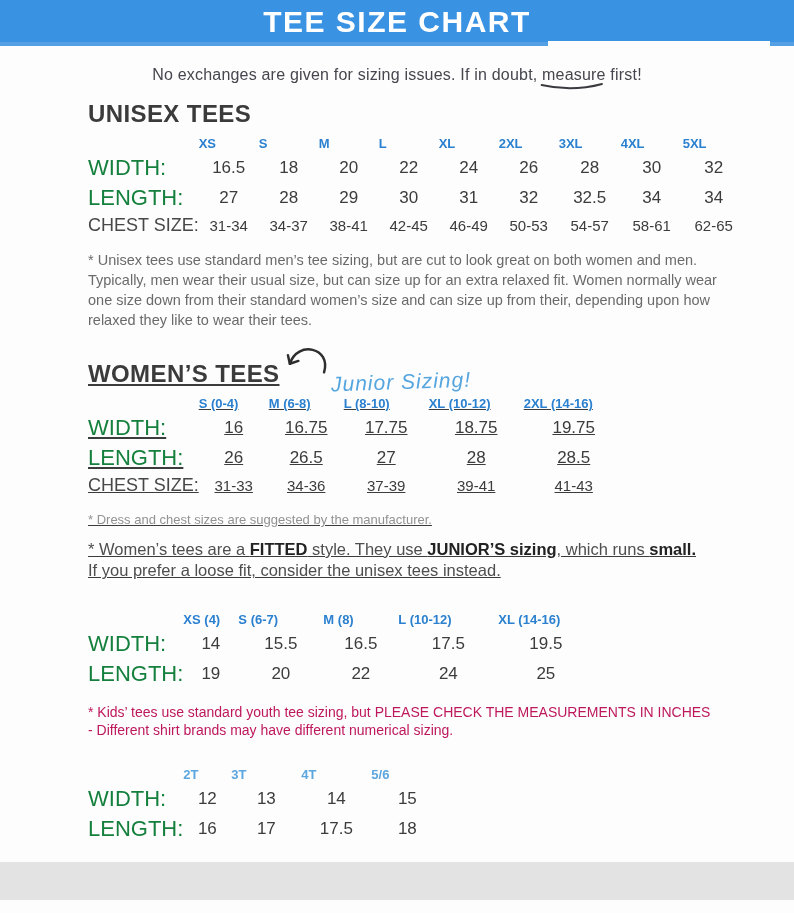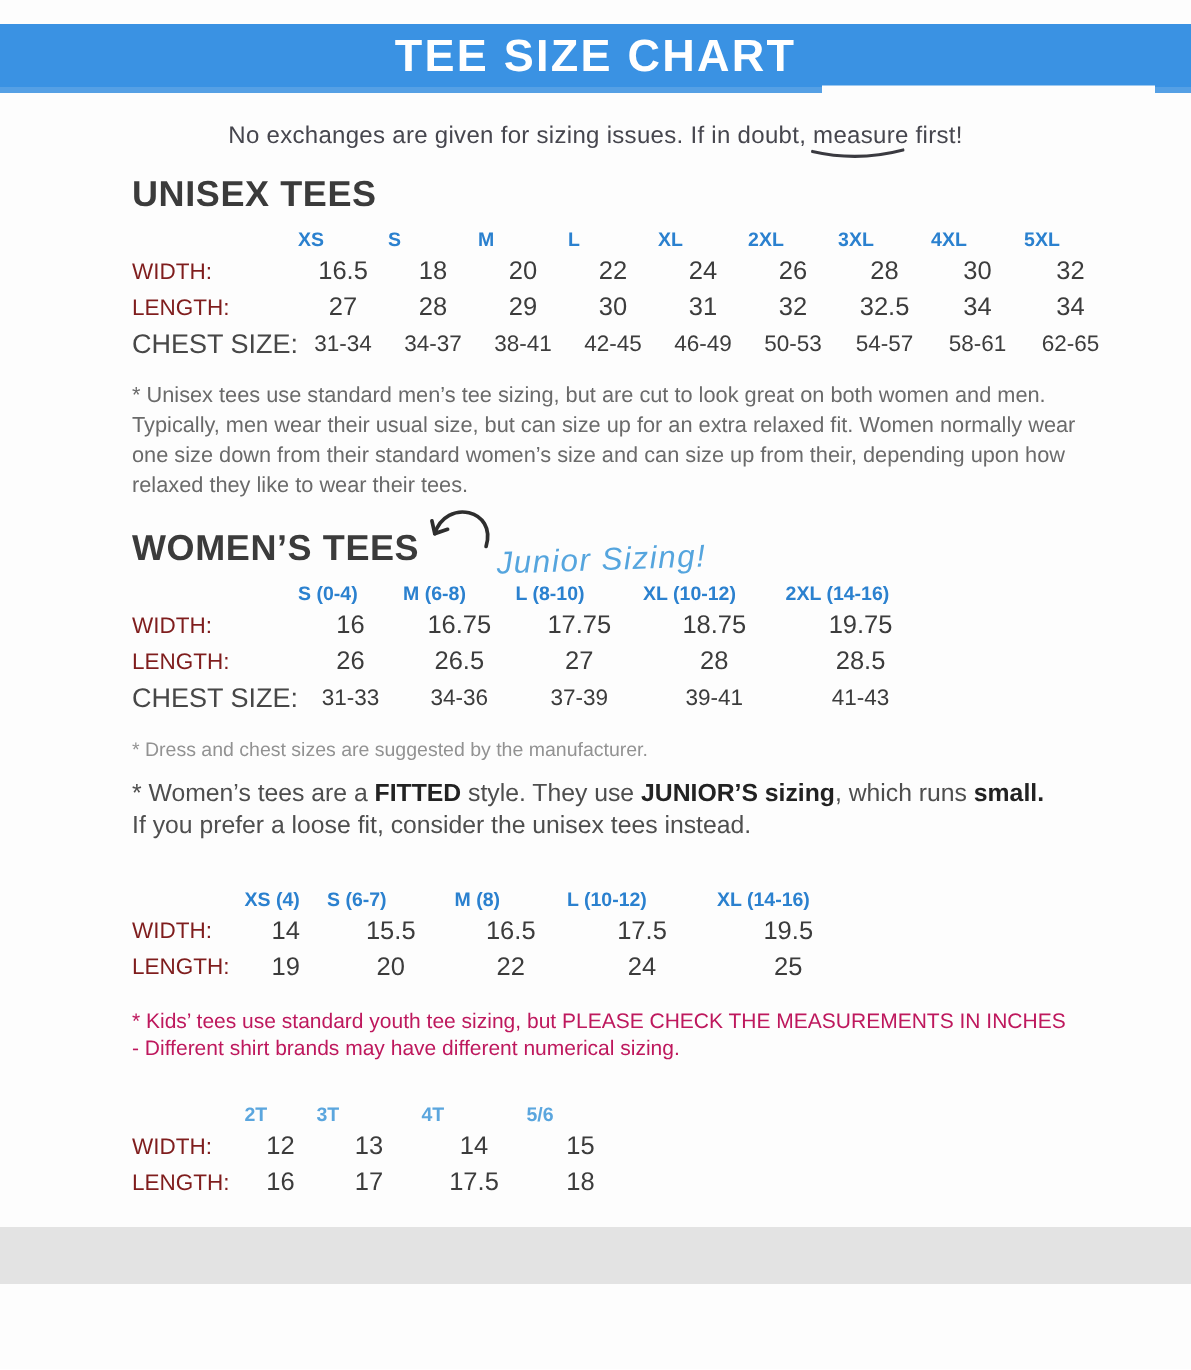--- a/index.html
+++ b/index.html
@@ -11,21 +11,21 @@
     color:#3c3c3c;
     overflow:hidden;
   }
   
   .banner{
     position:relative;
     height:46px;
     background:#3a92e3;
   }
   .banner h1{
-    margin:16px;
+    margin:0;
     text-align:center;
     line-height:44px;
     font-size:30px;
     font-weight:bold;
     letter-spacing:1.5px;
     color:#ffffff;
   }
   .banner .edge-strip{
     position:absolute;left:0;bottom:0;width:100%;height:4px;
     background:#6fadе8;
@@ -48,31 +48,31 @@
   
   .sec{margin:0 40px 0 88px;}
   .sec h2{
     margin:0 0 6px 0;
     font-size:24px;
     font-weight:bold;
     letter-spacing:.4px;
     color:#3b3b3b;
   }
   .sec-unisex{margin-top:16px;}
-  .sec-womens{margin-top:18px;}
+  .sec-womens{margin-top:30px;text-decoration:underline;}
   .sec-kids{margin-top:28px;}
   .sec-toddler{margin-top:26px;}
   
   .tbl table{border-collapse:collapse;table-layout:fixed;}
   .tbl th,.tbl td{padding:2px 0;white-space:nowrap;}
   .tbl .col-h{
     color:#2b81cf;font-weight:bold;font-size:13px;text-align:left;
   }
   .tbl .row-label{
-    text-align:left;font-weight:normal;font-size:15px;color:#7f1d1d;
+    text-align:left;font-weight:normal;font-size:22px;color:#15803d;
   }
   .tbl td{text-align:center;font-size:17px;color:#3c3c3c;}
   .tbl .r-chestsize .row-label{font-size:18px;color:#474747;}
   .tbl .r-chestsize td{font-size:15px;}
   .tbl-toddler .col-h{color:#5ba6de;}
   
   .note-para{
     margin:12px 0 16px 0;
     max-width:655px;
     font-size:14.5px;

